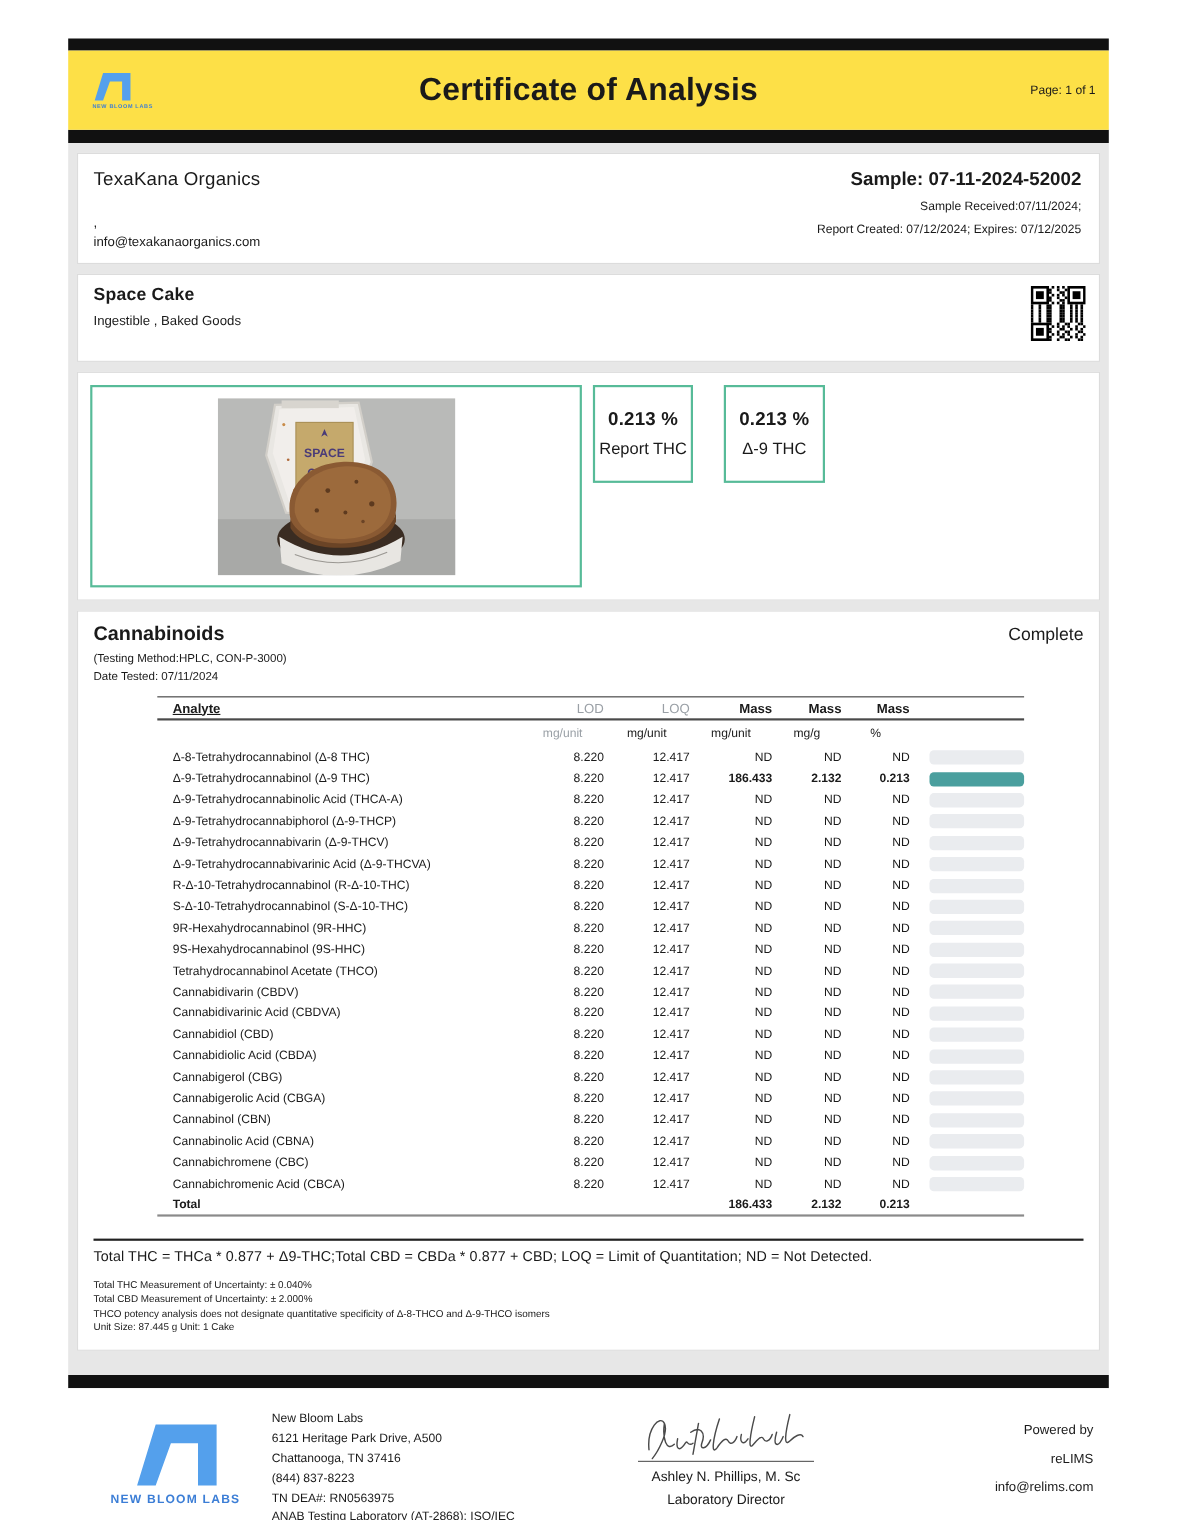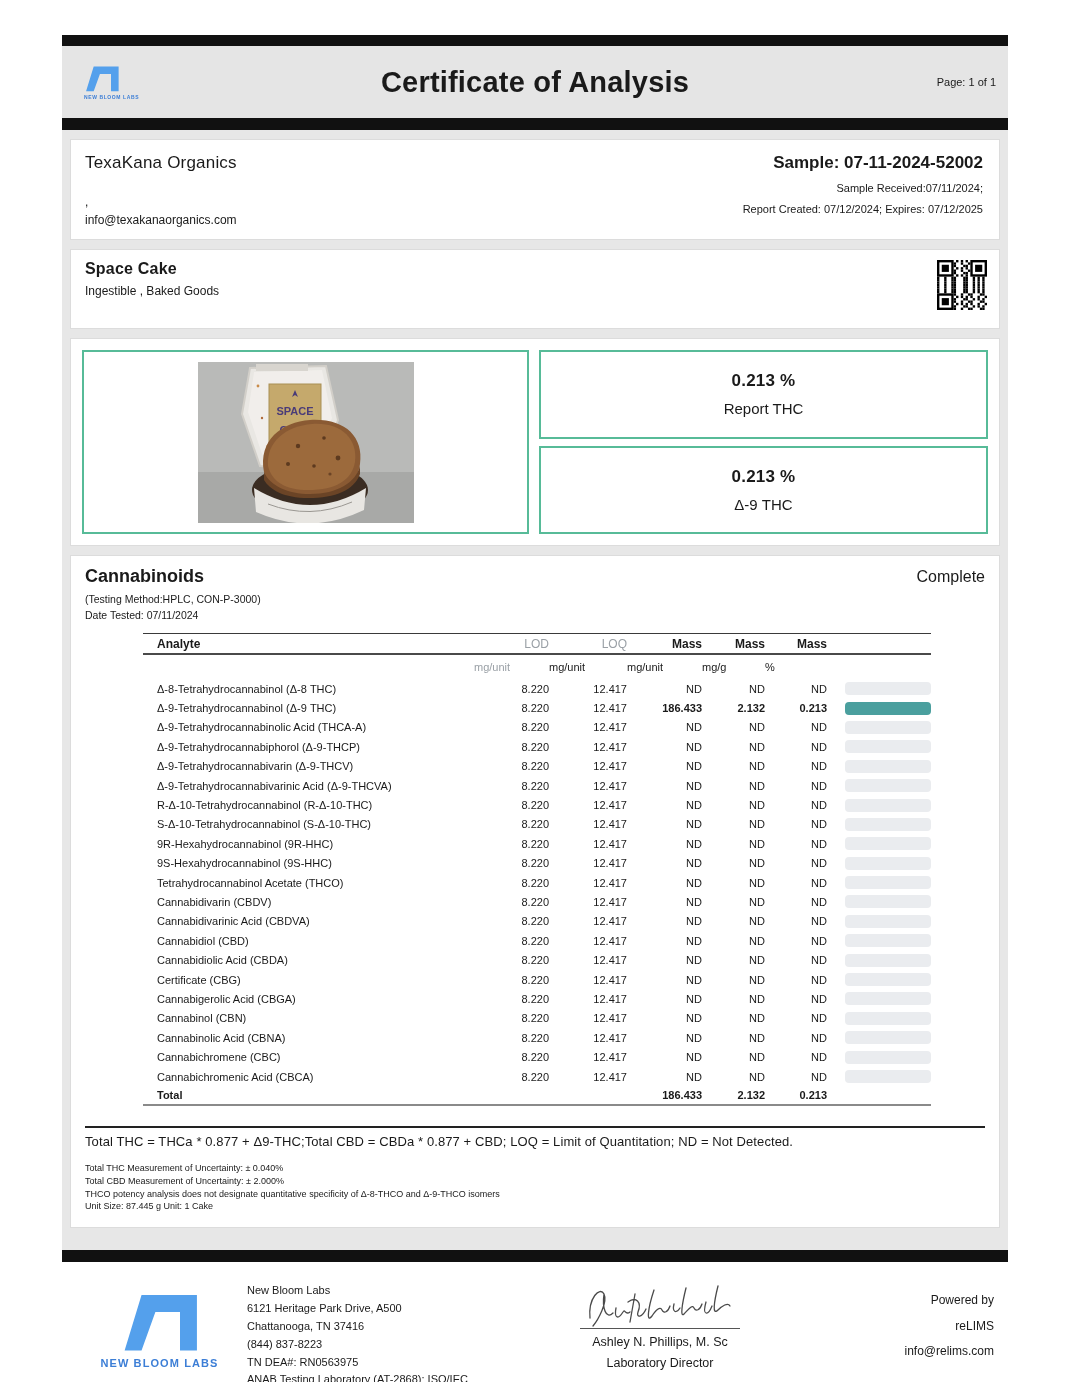--- a/index.html
+++ b/index.html
@@ -10,21 +10,21 @@
   body{
     width:1070px; background:#ffffff; color:var(--ink);
     font-family:"Liberation Sans","DejaVu Sans",sans-serif;
     -webkit-font-smoothing:antialiased;
   }
   .sheet{width:946px; margin:35px auto 0 auto; position:relative;}
   .band{height:12px; background:#111;}
   .band.top{height:11px;}
 
   
-  .hdr{height:72px; display:flex; align-items:center; position:relative; background:#e5e5e5;}
+  .hdr{height:72px; display:flex; align-items:center; position:relative; background:#fde047;}
   .hdr-logo{width:120px; display:flex; flex-direction:column; align-items:flex-start; padding-left:22px;}
   .hdr-logo .logo-text{font-size:5px; font-weight:700; color:var(--blue-text); letter-spacing:.6px; margin-top:2px;}
   .hdr-title{position:absolute; left:0; right:0; text-align:center; font-size:29px; font-weight:700; letter-spacing:.2px;}
   .hdr-page{margin-left:auto; padding-right:12px; font-size:11px; z-index:1;}
 
   
   .graywrap{background:#e7e7e7; padding:9px 8px 22px 8px; display:flex; flex-direction:column; gap:9px;}
   .card{background:#fff; border:1px solid #dcdcdc;}
 
   
@@ -40,44 +40,44 @@
   .product-card{display:flex; justify-content:space-between; align-items:flex-start; padding:10px 12px 10px 14px; min-height:80px;}
   .product-name{font-size:16px; font-weight:600; letter-spacing:.2px;}
   .product-cat{font-size:12px; margin-top:6px;}
   .qr{width:50px; height:50px;}
   .qr svg{width:100%; height:100%; fill:#000;}
 
   
   .summary-card{display:flex; gap:10px; padding:11px 11px;}
   .photo-frame{width:447px; height:184px; border:2px solid var(--green); background:#fff;
                display:flex; align-items:center; justify-content:center;}
-  .summary-grid{flex:1; display:grid; grid-template-columns:1fr; grid-template-rows:1fr 1fr; gap:7px 28px;}
+  .summary-grid{flex:1; display:grid; grid-template-columns:1fr 1fr 1fr 1fr; grid-template-rows:1fr 1fr; gap:7px 28px;}
   .sbox{border:2px solid var(--green); background:#fff; display:flex; flex-direction:column;
         align-items:center; justify-content:center; gap:9px;}
   .sbox .val{font-size:17px; font-weight:700; letter-spacing:.2px;}
   .sbox .lab{font-size:15px;}
 
   
   .cann-card{padding:10px 14px 16px 14px;}
   .cann-head{display:flex; justify-content:space-between; align-items:baseline;}
   .cann-title{font-size:18px; font-weight:700;}
   .cann-status{font-size:16px;}
   .cann-method{font-size:10.5px; margin-top:6px;}
   .cann-date{font-size:10.5px; margin-top:4px;}
 
   .ctable{margin:12px 0 0 58px; width:788px; font-size:11px;}
   .trow,.thead,.tunits,.ttotal{
     display:grid; grid-template-columns:1fr 75px 78px 75px 63px 62px 104px; align-items:center;
   }
   .thead{border-top:1px solid #3a3a3a; border-bottom:2.5px solid #4a4a4a; height:22px; font-size:12px;}
-  .thead .h-analyte{font-weight:700; padding-left:14px;}
+  .thead .h-analyte{font-weight:700; padding-left:14px;text-decoration:underline;}
   .thead .h-gray{color:var(--gray-text); text-align:right;}
   .thead .h-mass{font-weight:700; text-align:right;}
   .tunits{height:24px;}
-  .tunits div{text-align:left;}
+  .tunits div{text-align:center;}
   .tunits .u-gray{color:var(--gray-text);}
   .trow{height:19.4px;}
   .c-name{padding-left:14px; white-space:nowrap;}
   .c-num{text-align:right; white-space:nowrap;}
   .c-num.b{font-weight:700;}
   .c-bar{display:flex; justify-content:flex-end;}
   .bar{width:86px; height:13px; border-radius:4px; background:var(--bargray);}
   .bar.teal{background:var(--teal);}
   .ttotal{height:20px; font-weight:700; border-bottom:2px solid #8a8a8a;}
   .ttotal .t-label{padding-left:14px;}
@@ -517,21 +517,21 @@
               <div class="c-num">8.220</div>
               <div class="c-num">12.417</div>
               <div class="c-num">ND</div>
               <div class="c-num">ND</div>
               <div class="c-num">ND</div>
               <div class="c-bar">
                 <div class="bar"></div>
               </div>
             </div>
             <div class="trow">
-              <div class="c-name">Certificate (CBG)</div>
+              <div class="c-name">Cannabigerol (CBG)</div>
               <div class="c-num">8.220</div>
               <div class="c-num">12.417</div>
               <div class="c-num">ND</div>
               <div class="c-num">ND</div>
               <div class="c-num">ND</div>
               <div class="c-bar">
                 <div class="bar"></div>
               </div>
             </div>
             <div class="trow">

